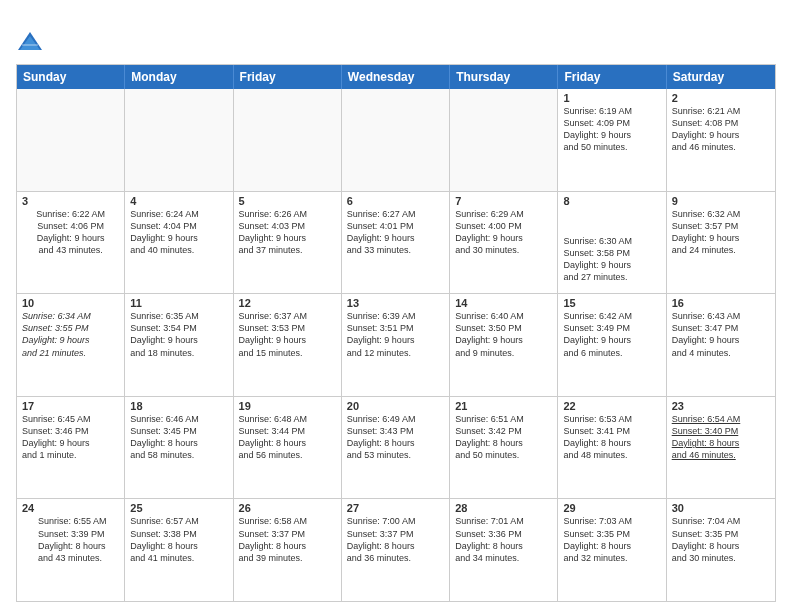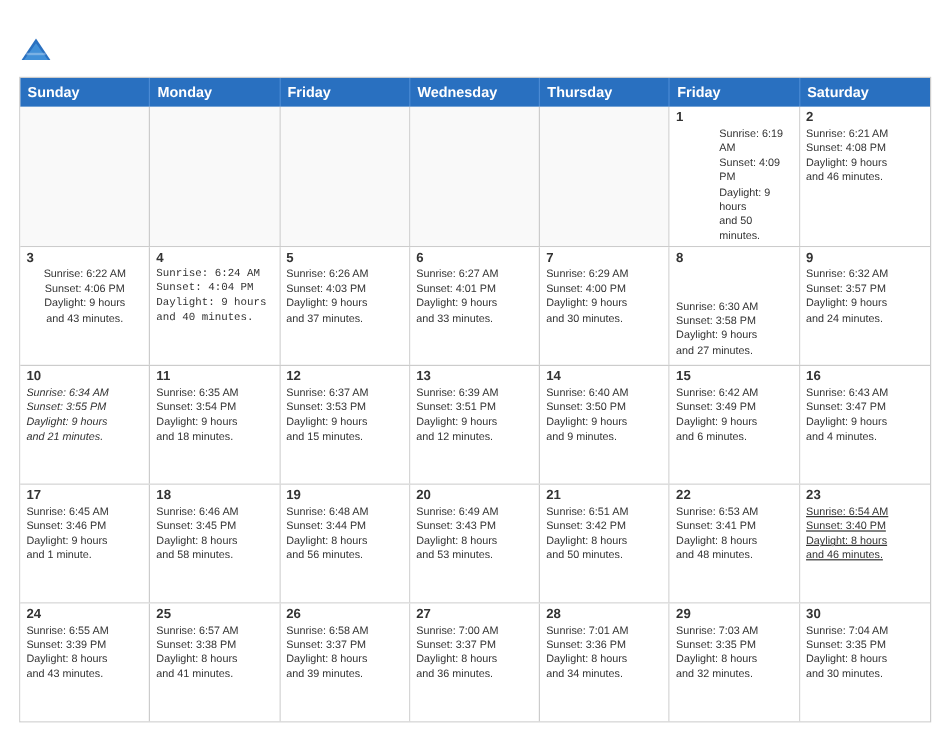--- a/index.html
+++ b/index.html
@@ -140,21 +140,21 @@
       </div>
     <div class="cal-body">
     <div class="cal-row">
           <div class="cal-cell empty"></div>
           <div class="cal-cell empty"></div>
           <div class="cal-cell empty"></div>
           <div class="cal-cell empty"></div>
           <div class="cal-cell empty"></div>
           <div class="cal-cell">
             <span class="day-num">1</span>
-            <div class="cell-info" style="white-space: pre-line; margin-left: 36px;">Sunrise: 6:19 AM
+            <div class="cell-info" style="white-space: pre-line;">Sunrise: 6:19 AM
 Sunset: 4:09 PM
 Daylight: 9 hours
 and 50 minutes.</div>
           </div>
           <div class="cal-cell">
             <span class="day-num">2</span>
             <div class="cell-info" style="white-space: pre-line;">Sunrise: 6:21 AM
 Sunset: 4:08 PM
 Daylight: 9 hours
 and 46 minutes.</div>
@@ -163,21 +163,21 @@
         <div class="cal-row">
           <div class="cal-cell">
             <span class="day-num">3</span>
             <div class="cell-info" style="white-space: pre-line; text-align: center;">Sunrise: 6:22 AM
 Sunset: 4:06 PM
 Daylight: 9 hours
 and 43 minutes.</div>
           </div>
           <div class="cal-cell">
             <span class="day-num">4</span>
-            <div class="cell-info" style="white-space: pre-line; font-family: Liberation Mono, monospace;">Sunrise: 6:24 AM
+            <div class="cell-info" style="white-space: pre-line;">Sunrise: 6:24 AM
 Sunset: 4:04 PM
 Daylight: 9 hours
 and 40 minutes.</div>
           </div>
           <div class="cal-cell">
             <span class="day-num">5</span>
             <div class="cell-info" style="white-space: pre-line;">Sunrise: 6:26 AM
 Sunset: 4:03 PM
 Daylight: 9 hours
 and 37 minutes.</div>
@@ -309,21 +309,21 @@
             <span class="day-num">23</span>
             <div class="cell-info" style="white-space: pre-line; text-decoration: underline;">Sunrise: 6:54 AM
 Sunset: 3:40 PM
 Daylight: 8 hours
 and 46 minutes.</div>
           </div>
         </div>
         <div class="cal-row">
           <div class="cal-cell">
             <span class="day-num">24</span>
-            <div class="cell-info" style="white-space: pre-line;">Sunrise: 6:55 AM
+            <div class="cell-info" style="white-space: pre-line; margin-left: 16px;">Sunrise: 6:55 AM
 Sunset: 3:39 PM
 Daylight: 8 hours
 and 43 minutes.</div>
           </div>
           <div class="cal-cell">
             <span class="day-num">25</span>
             <div class="cell-info" style="white-space: pre-line;">Sunrise: 6:57 AM
 Sunset: 3:38 PM
 Daylight: 8 hours
 and 41 minutes.</div>

